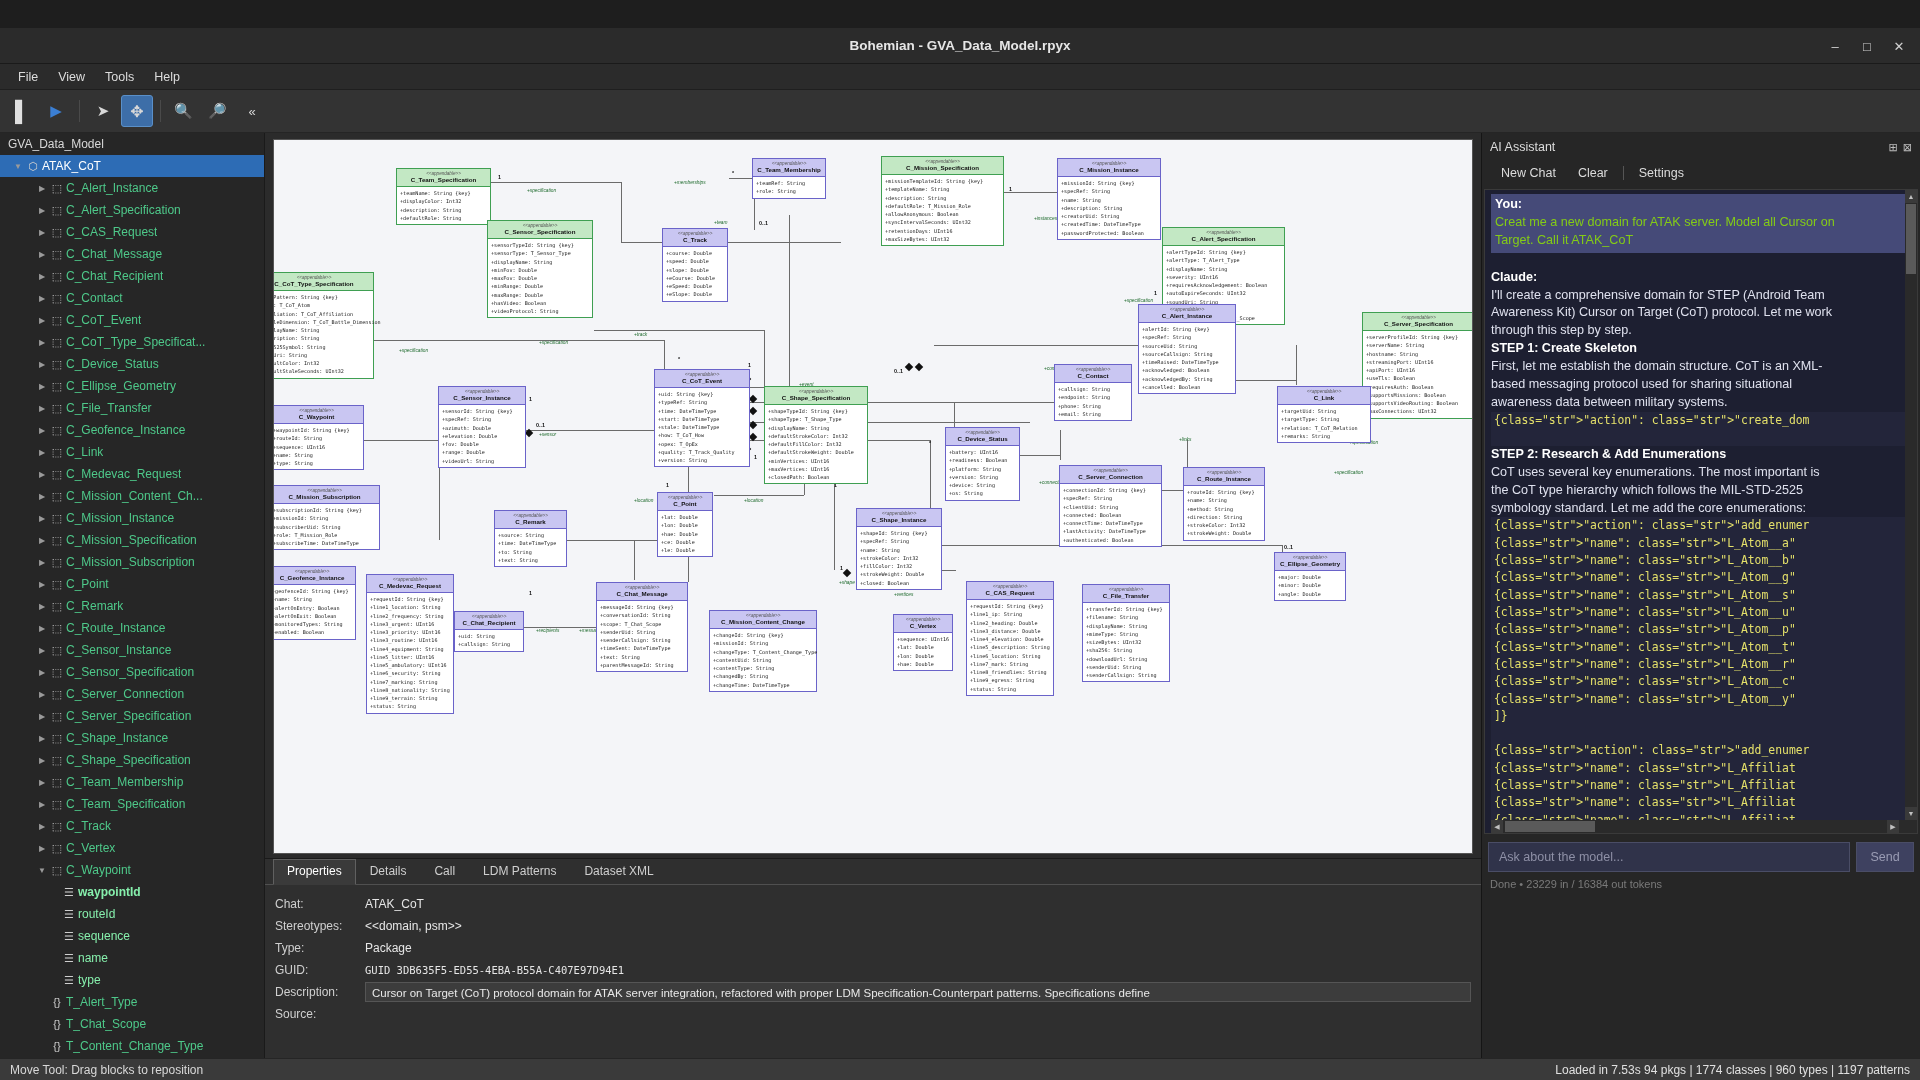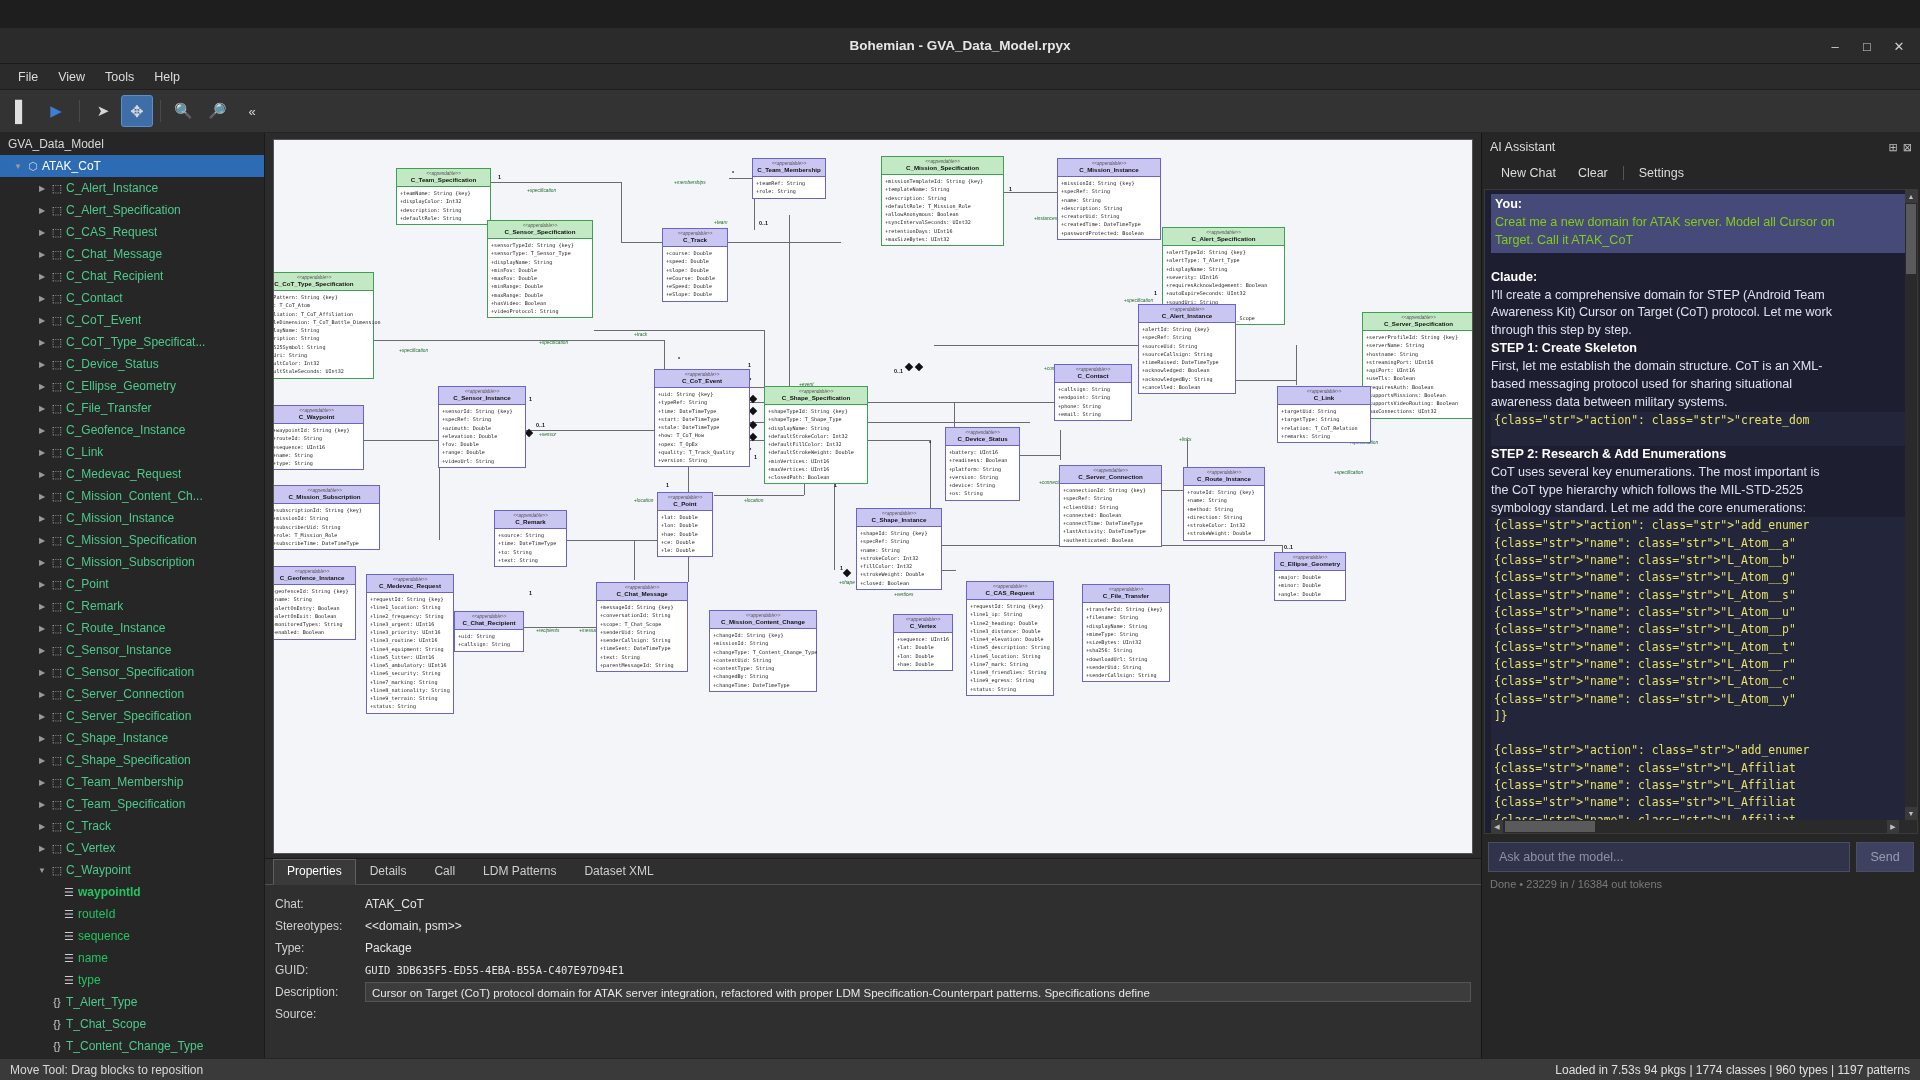--- a/index.html
+++ b/index.html
@@ -80,21 +80,21 @@
     padding-right:4px;
   }
   .tree-row.selected { background:#2d6cb5; }
   .tree-row.selected .tree-label { color:#ffffff; }
   .twisty {
     width:12px; text-align:center; font-size:8px; color:#9a9a9a; flex:0 0 12px;
   }
   .t-icon { width:18px; text-align:center; flex:0 0 18px; font-size:11px; color:#cfcfcf; }
   .tree-label { color:#4ec98a; font-size:12px; overflow:hidden; text-overflow:clip; }
   .tree-label.pkg { color:#ffffff; }
-  .tree-label.attr { color:#22c55e; }
+  .tree-label.attr { color:#86efac; }
   .tree-label.attr.bold { font-weight:bold; }
   .tree-label.type { color:#4ec98a; }
 
   
   .canvas-wrap {
     position:absolute; left:265px; top:133px; width:1216px; height:725px;
     background:#2b2b2b; padding:6px 8px 4px 8px;
   }
   .canvas {
     position:relative; width:100%; height:100%;

